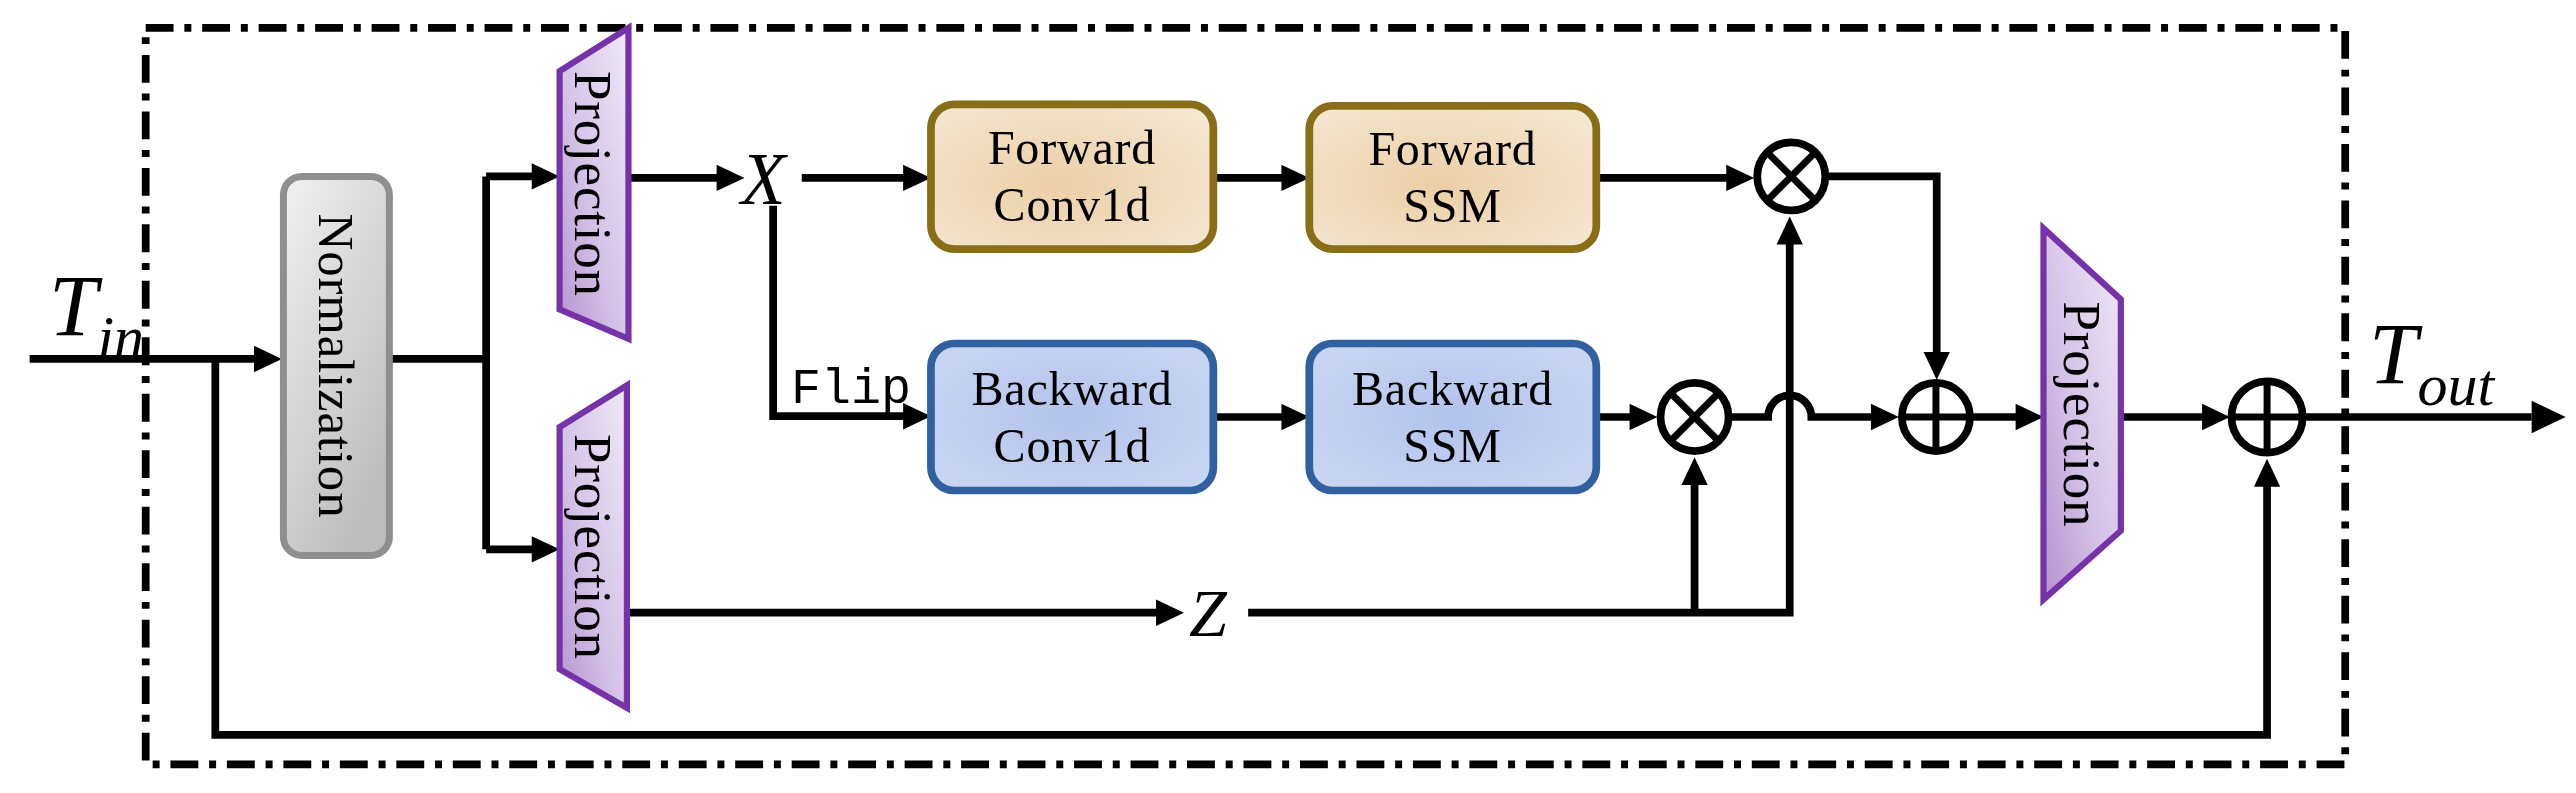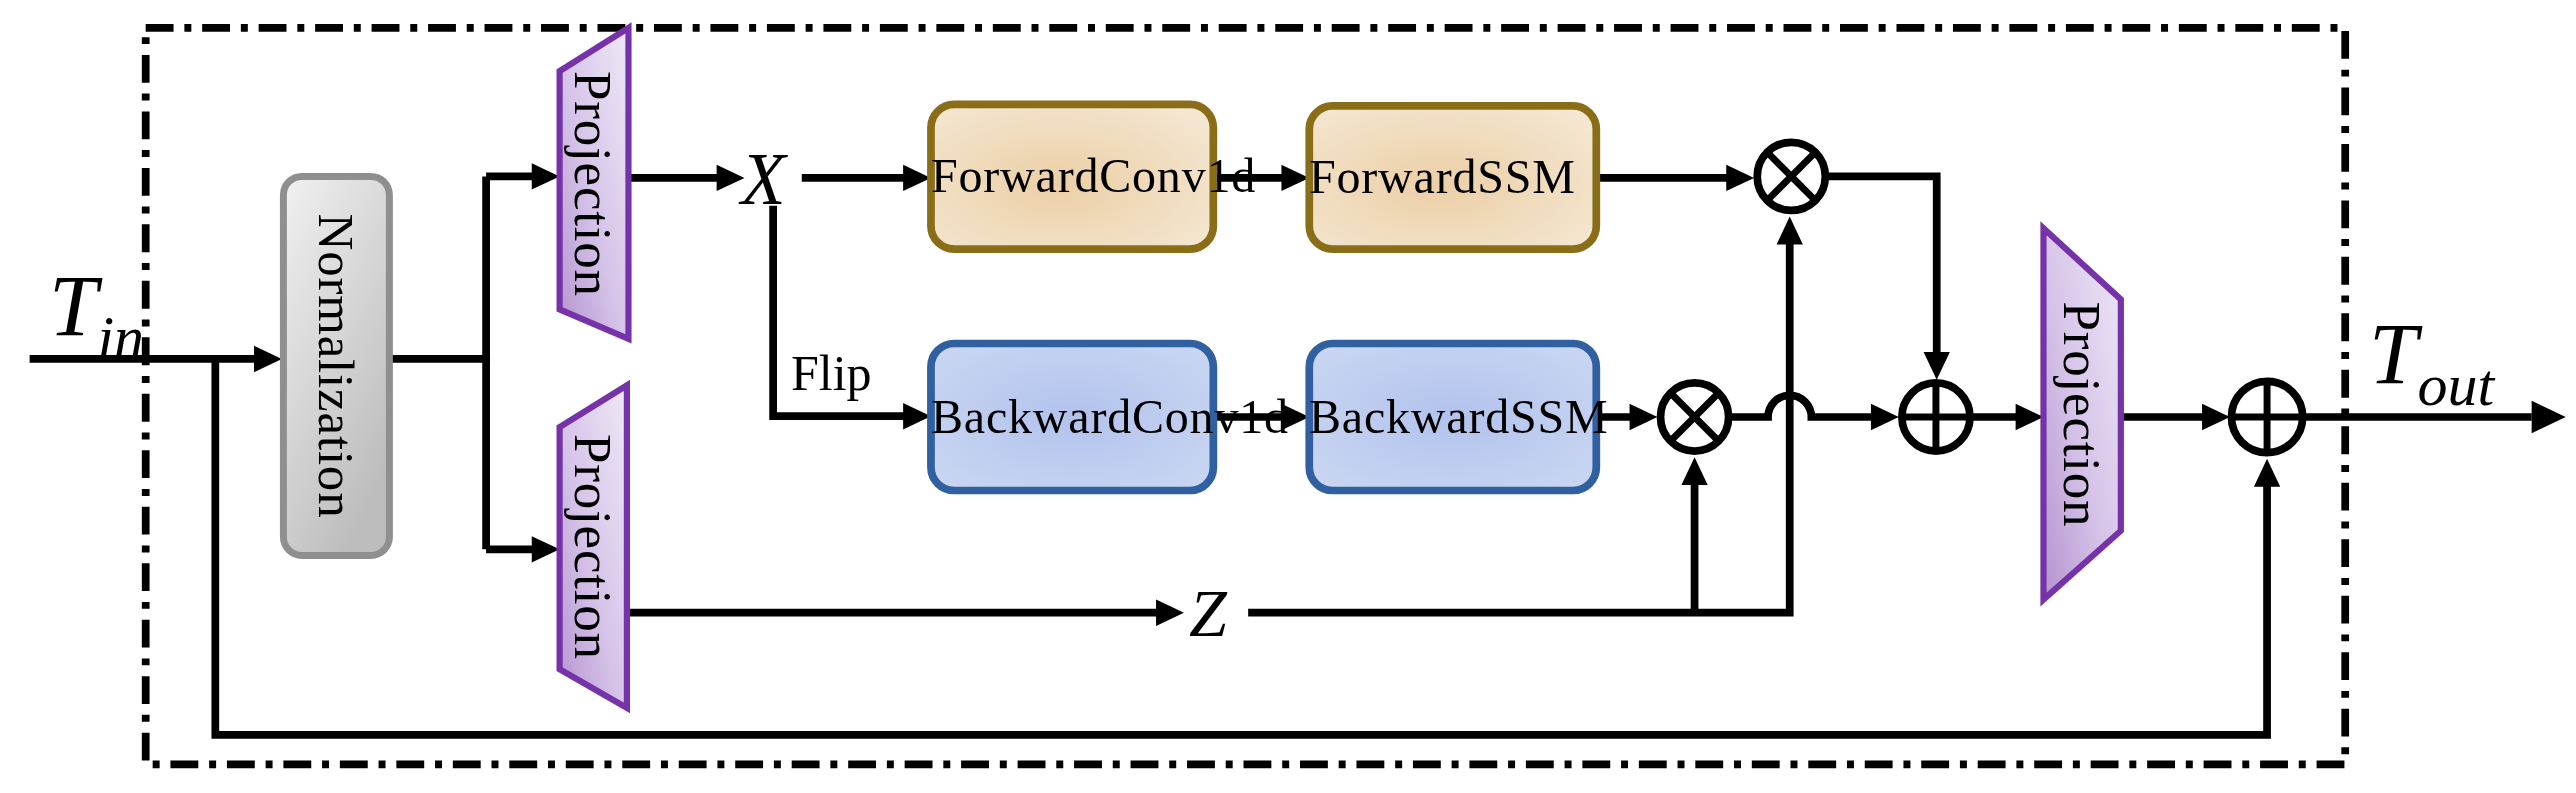--- a/index.html
+++ b/index.html
@@ -10,22 +10,22 @@
     font-family:"Liberation Serif", serif;
     overflow:hidden;
   }
   #wires{position:absolute;left:0;top:0;}
   .lbl{position:absolute;color:#000;white-space:nowrap;}
   .var-label{font-style:italic;font-size:87px;line-height:1;margin-left:15px;}
   .var-label sub{font-size:60px;font-style:italic;line-height:1;vertical-align:-21.7px;}
   .glyph{font-style:italic;font-size:73px;line-height:1;}
   .flip{font-size:50px;line-height:1;}
   .block-label{
-    position:absolute;display:flex;flex-direction:row;
-    align-items:center;
+    position:absolute;display:flex;flex-direction:column;
+    align-items:center;justify-content:center;
     font-size:48px;line-height:1.18;letter-spacing:0.8px;color:#000;
     text-align:center;
   }
   .rot{
     position:absolute;display:flex;align-items:center;justify-content:center;
     transform:rotate(90deg);
     font-size:51px;letter-spacing:0.8px;color:#000;
   }
 </style>
 </head>
@@ -159,21 +159,21 @@
   </svg>
 
   <div class="lbl var-label" style="left:34px;top:262px;"><span>T</span><sub>in</sub></div>
 
   <div class="lbl var-label" style="left:2354px;top:310px;"><span>T</span><sub>out</sub></div>
 
   <div class="lbl glyph" style="left:741px;top:143px;">X</div>
 
   <div class="lbl glyph" style="left:1189px;top:579px;font-size:68px;">Z</div>
 
-  <div class="lbl flip" style="left:791px;top:348px;">Flip</div>
+  <div class="lbl flip" style="left:791px;top:365px;font-family:Liberation Mono, monospace;">Flip</div>
 
   <div class="rot" style="left:142px;top:313px;width:387px;height:106px;">Normalization</div>
 
   <div class="rot" style="left:446px;top:149px;width:294px;height:70px;font-size:53px;">Projection</div>
 
   <div class="rot" style="left:446px;top:512px;width:294px;height:70px;font-size:53px;">Projection</div>
 
   <div class="rot" style="left:1935px;top:379px;width:294px;height:71px;font-size:53px;">Projection</div>
 
   <div class="block-label" style="left:931px;top:104px;width:282px;height:145px;">

